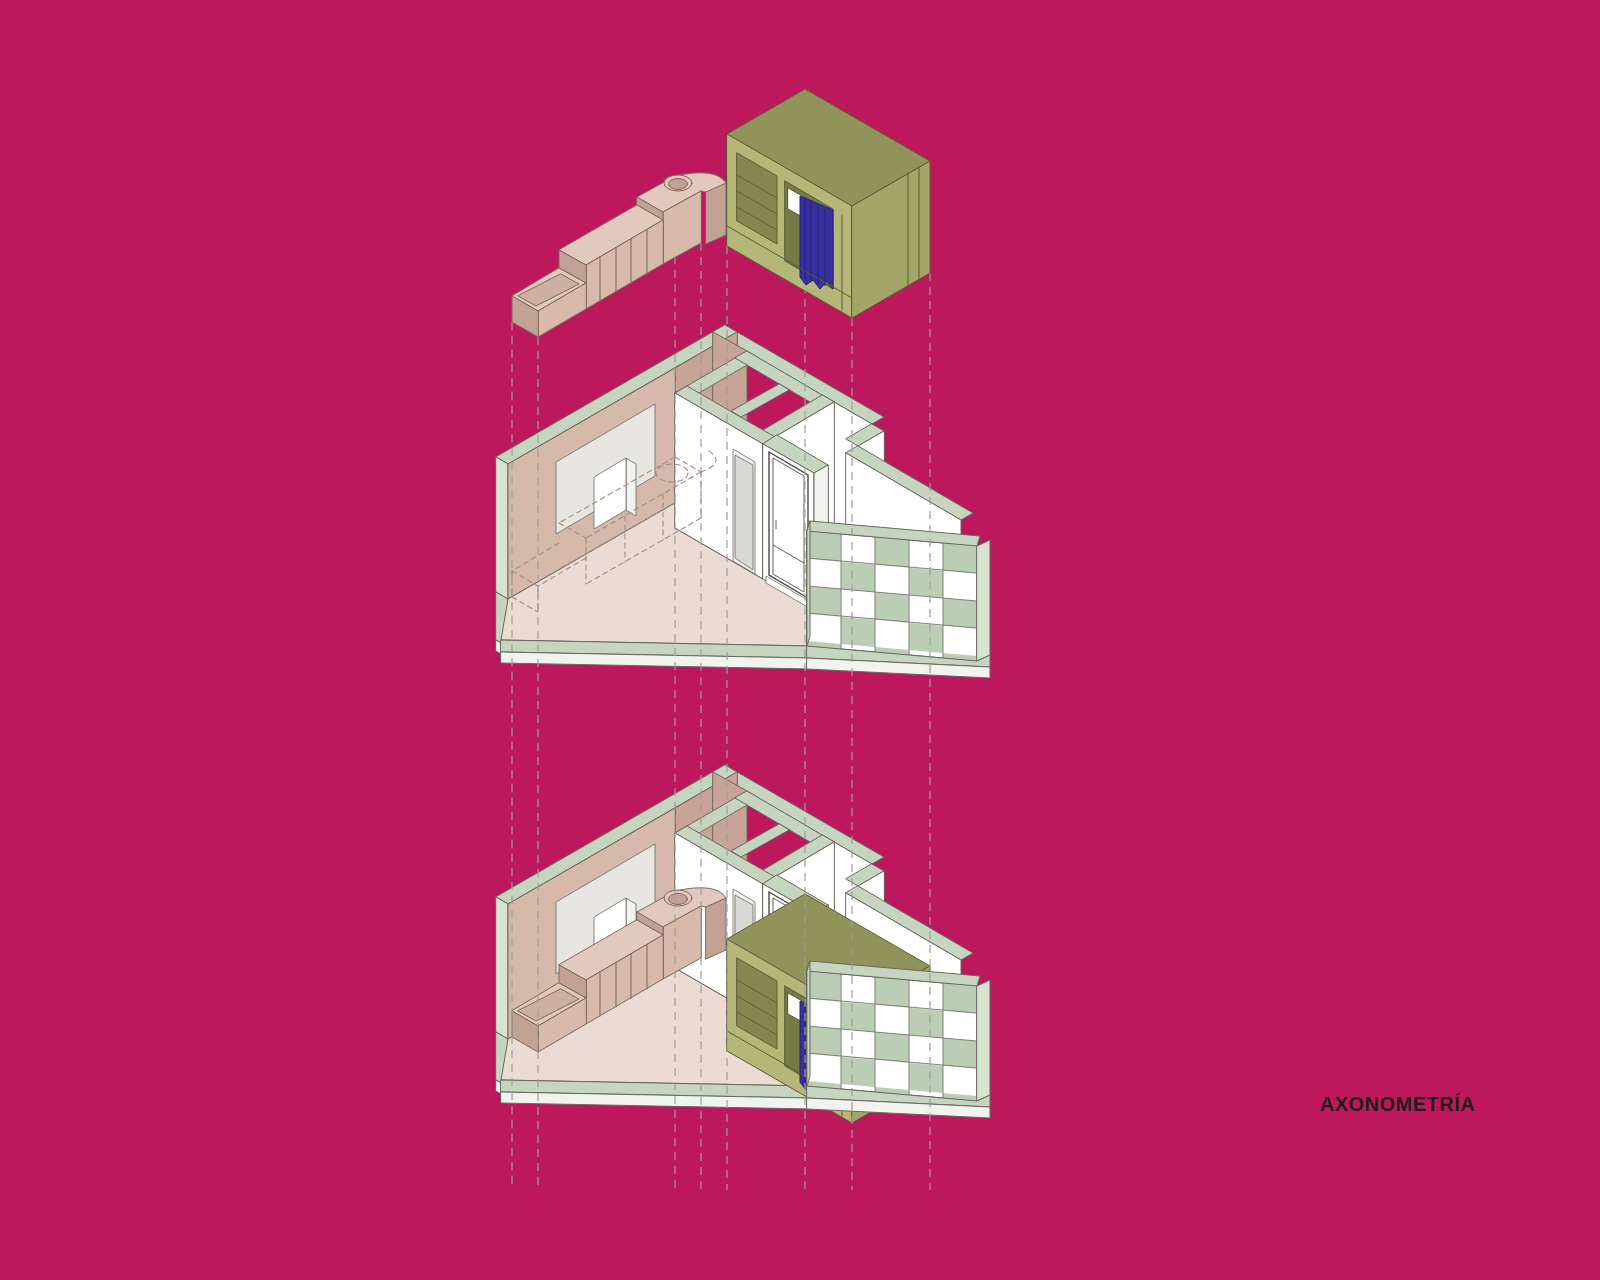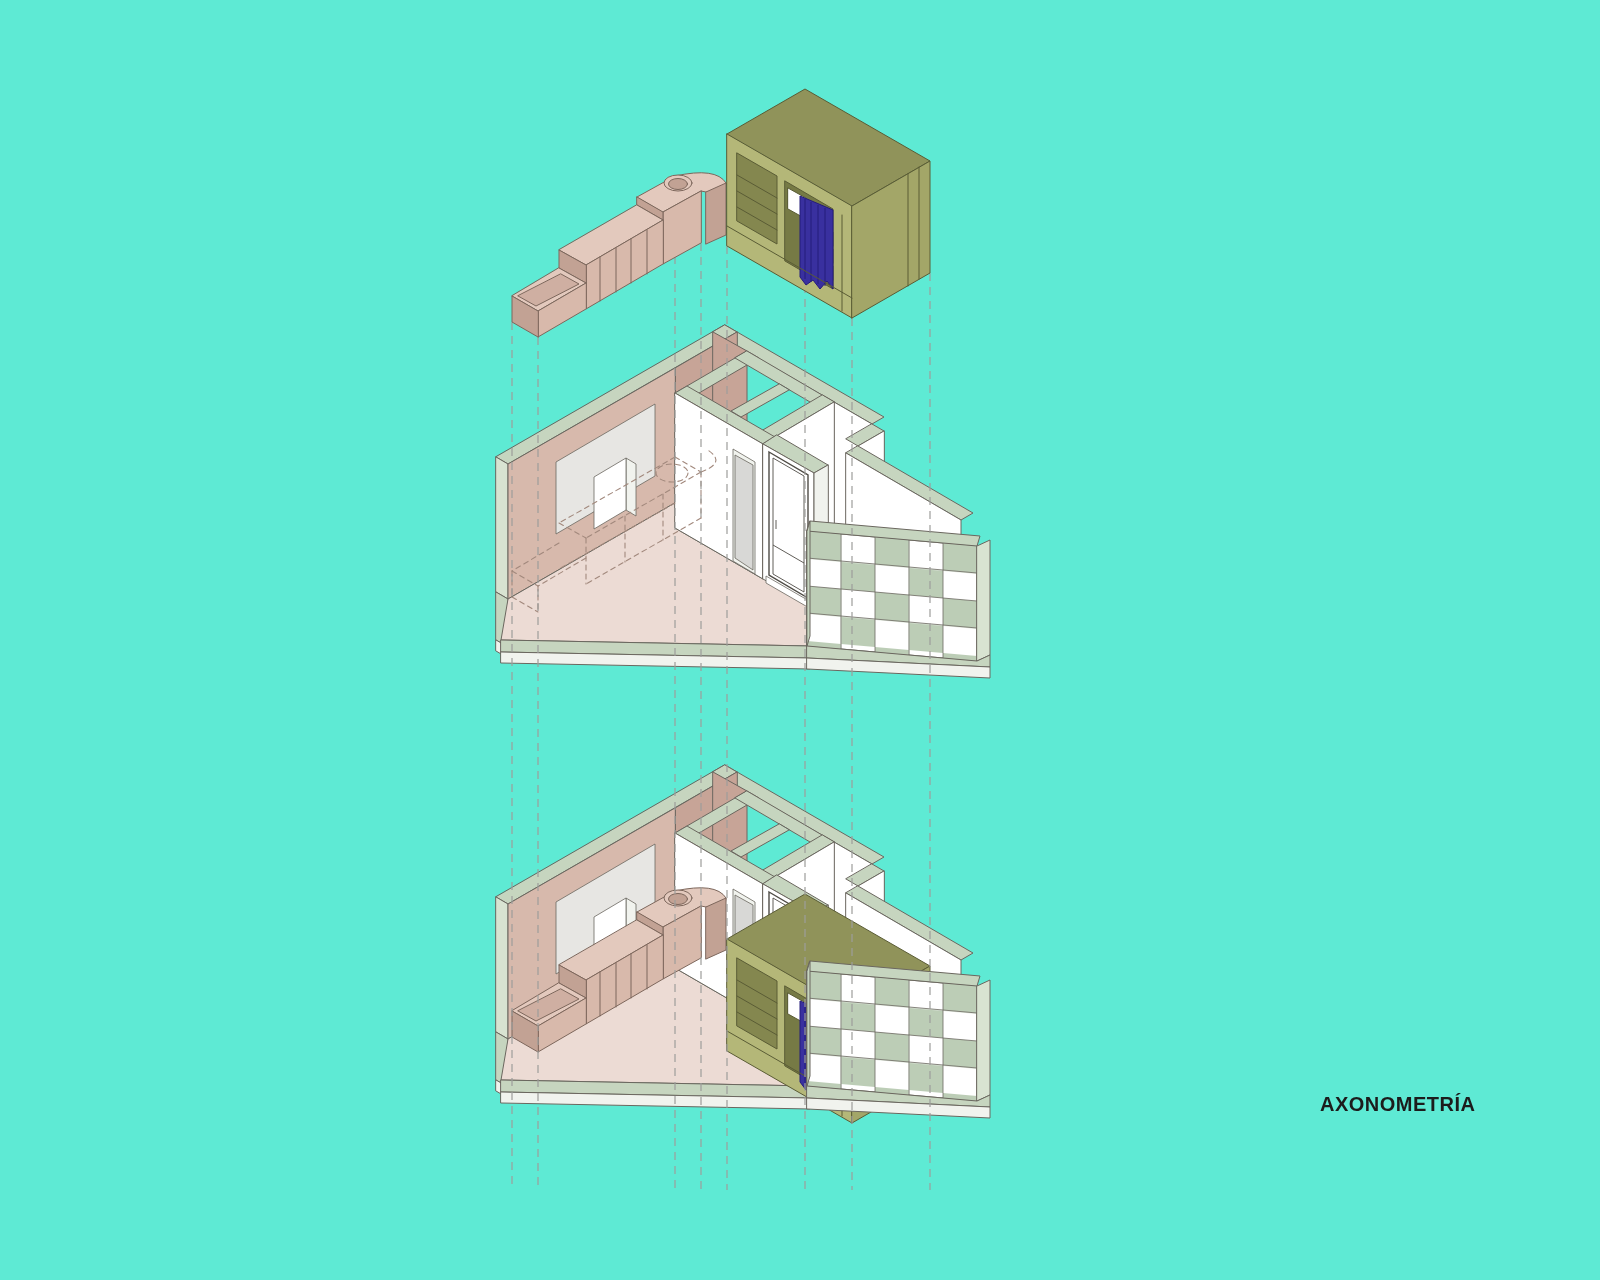--- a/index.html
+++ b/index.html
@@ -1,16 +1,16 @@
 <!DOCTYPE html>
 <html style="--band: #c6d5bf; --bandlt: #d8e3d1; --white: #ffffff; --shade: #f1f3ee; --floor: #ecdbd4; --pinklt: #d7b9ac; --pinkdk: #c7a497; --gray: #e7e6e3; --cabtop: #e3c9bd; --cabfront: #d8b9ab; --cabside: #c2a294; --trough: #cfafa2; --olive: #b4b778; --olivemid: #a3a668; --olivedk: #90935a; --oliveint: #84874f; --olivedeep: #767a45; --curtain: #39309f; --curtainfold: #251c7a; --checker: #bccdb6; --outline: #6b675f; --furnline: #7d675c; --oliveline: #5a5c35; --dashgray: #9d9d9b; --ghostln: #a2897d; --door: #d8d8d6; --frameln: #4f4c46; --textc: #1c1c1c;"><head>
 <meta charset="utf-8">
 <style>
   html,body{margin:0;padding:0;background:#ffffff;}
-  .stage{position:relative;width:1600px;height:1280px;background:#5eead4;overflow:hidden;
+  .stage{position:relative;width:1600px;height:1280px;background:#be185d;overflow:hidden;
          font-family:"Liberation Sans",sans-serif;}
   svg{display:block;}
   
   .f-band{fill:var(--band)}        .f-bandlt{fill:var(--bandlt)}
   .f-white{fill:var(--white)}      .f-shade{fill:var(--shade)}
   .f-floor{fill:var(--floor)}      .f-pinklt{fill:var(--pinklt)}
   .f-pinkdk{fill:var(--pinkdk)}    .f-gray{fill:var(--gray)}
   .f-cabtop{fill:var(--cabtop)}    .f-cabfront{fill:var(--cabfront)}
   .f-cabside{fill:var(--cabside)}  .f-trough{fill:var(--trough)}
   .f-olive{fill:var(--olive)}      .f-olivemid{fill:var(--olivemid)}

